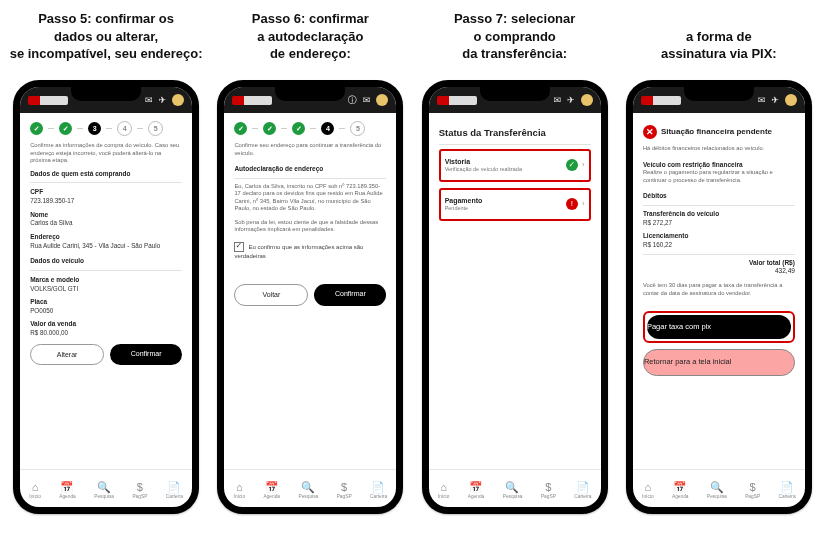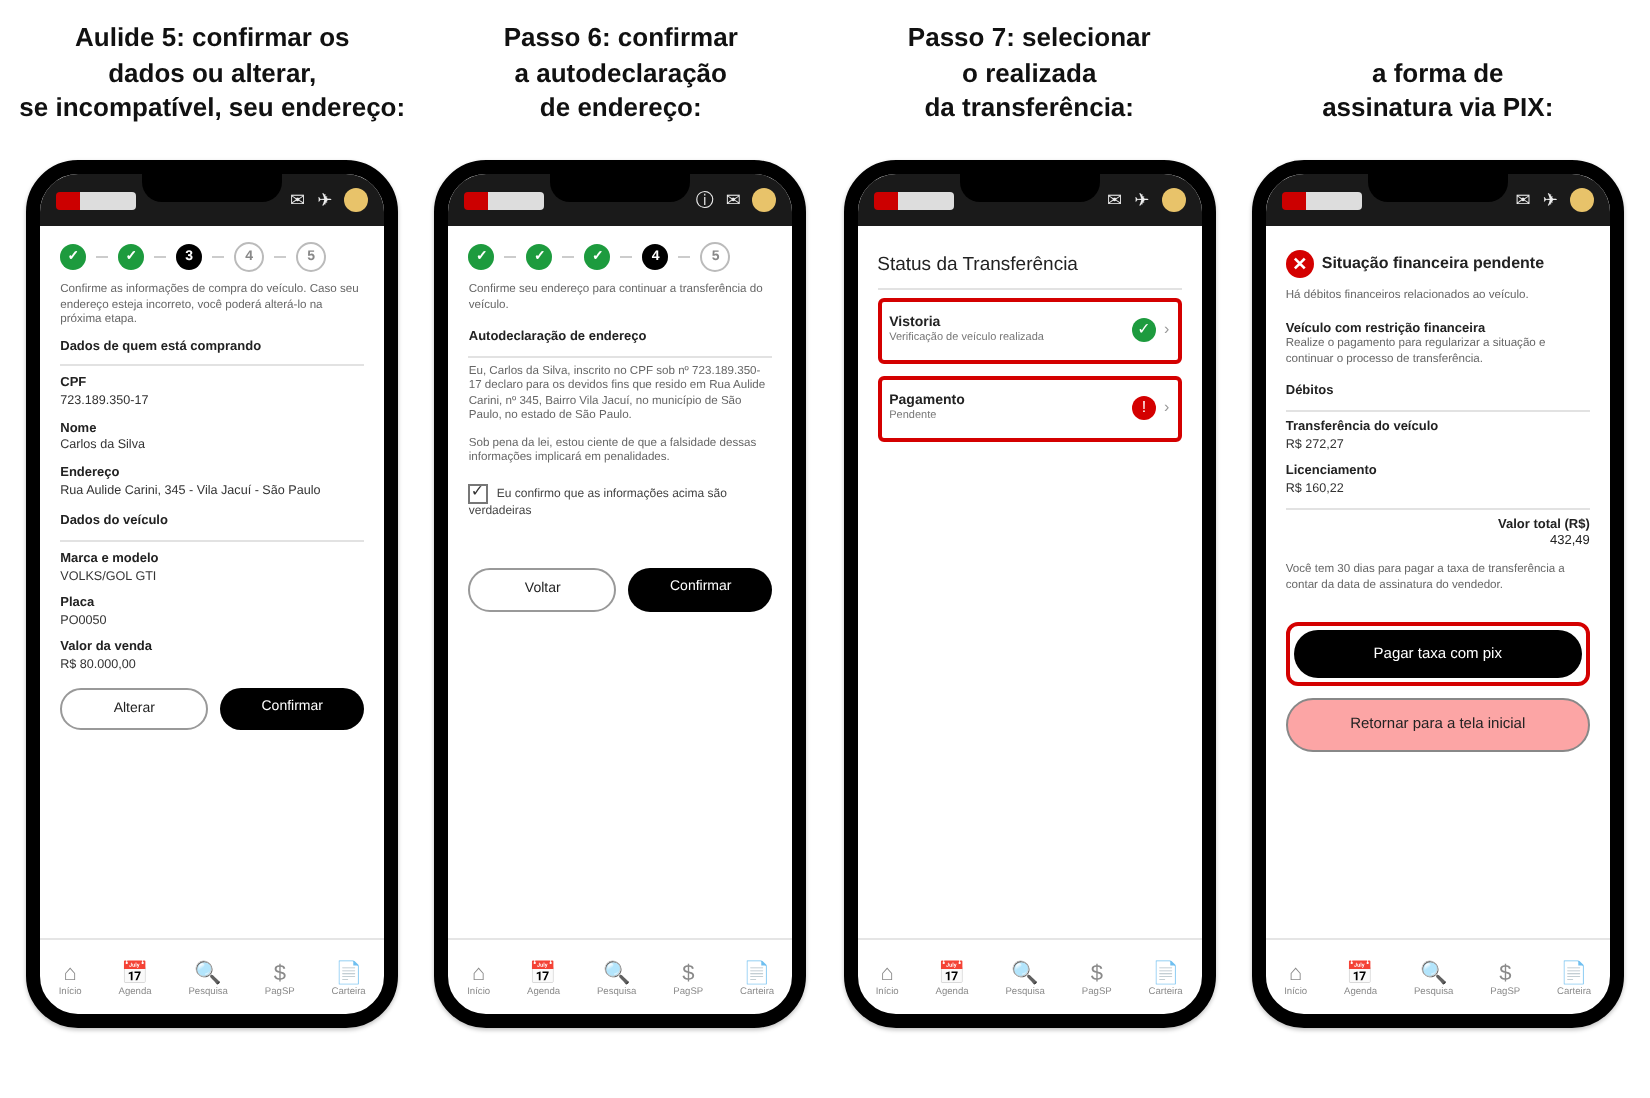--- a/index.html
+++ b/index.html
@@ -17,60 +17,60 @@
   .hd-icons span{color:#eee;font-size:9px;line-height:1;}
   .avatar{width:12px;height:12px;border-radius:50%;background:#e8c36a;}
   
   .body{flex:1;overflow:hidden;padding:8px 10px 4px;font-size:6.5px;line-height:1.35;color:#222;}
   .stepper{display:flex;gap:5px;align-items:center;margin-bottom:6px;}
   .dot{width:13px;height:13px;border-radius:50%;display:flex;align-items:center;justify-content:center;font-size:7px;font-weight:700;}
   .dot.done{background:#1d9b3e;color:#fff;}
   .dot.active{background:#000;color:#fff;}
   .dot.todo{background:#fff;border:1px solid #bbb;color:#888;}
   .conn{flex:0 0 6px;height:1px;background:#ccc;}
-  h3.sec{font-size:9px;margin:4px 0 4px;font-weight:400;}
+  h3.sec{font-size:9px;margin:4px 0 4px;font-weight:700;}
   .muted{color:#666;font-size:5.8px;line-height:1.3;}
   .lbl{font-weight:700;margin-top:5px;font-size:6.5px;}
   .val{color:#333;font-size:6.3px;}
   hr.thin{border:none;border-top:1px solid #e2e2e2;margin:4px 0;}
   .btn-row{display:flex;gap:6px;margin-top:6px;}
   .btn{flex:1;text-align:center;font-size:7px;padding:5px 0;border-radius:14px;}
   .btn.primary{background:#000;color:#fff;}
   .btn.outline{background:#fff;border:1px solid #999;color:#222;}
   
   .status-row{display:flex;align-items:center;justify-content:space-between;border:2px solid transparent;padding:6px 4px;border-radius:3px;margin-bottom:6px;}
   .status-row.hl{border-color:#d40000;}
   .status-txt .t1{font-size:7px;font-weight:700;}
   .status-txt .t2{font-size:5.5px;color:#777;}
   .badge{width:12px;height:12px;border-radius:50%;display:flex;align-items:center;justify-content:center;font-size:8px;color:#fff;}
   .badge.ok{background:#1d9b3e;}
   .badge.warn{background:#d40000;}
   .chev{color:#999;font-size:8px;margin-left:4px;}
   
   .alert-icon{width:14px;height:14px;border-radius:50%;background:#d40000;color:#fff;display:inline-flex;align-items:center;justify-content:center;font-size:9px;font-weight:700;margin-right:4px;}
-  .big-btn{display:block;text-align:center;border-radius:16px;padding:7px 0;font-size:7.5px;margin-top:6px;}
+  .big-btn{display:block;text-align:left;border-radius:16px;padding:7px 0;font-size:7.5px;margin-top:6px;}
   .big-btn.primary{background:#000;color:#fff;}
   .big-btn.outline{border:1px solid #888;color:#222;background:#fca5a5;}
   .hl-wrap{border:2px solid #d40000;border-radius:6px;padding:2px;}
   .check{display:inline-block;width:8px;height:8px;border:1px solid #777;margin-right:4px;vertical-align:middle;position:relative;}
   .check::after{content:"✓";position:absolute;top:-2px;left:0;font-size:8px;color:#333;}
   
   .bottom-nav{height:34px;border-top:1px solid #e5e5e5;display:flex;justify-content:space-around;align-items:center;padding-top:3px;}
   .nav-item{display:flex;flex-direction:column;align-items:center;gap:1px;color:#8a8a8a;}
   .nav-item .nic{font-size:11px;line-height:1;}
   .nav-item .nlab{font-size:4.8px;}
 </style>
 </head>
 <body>
 
 <div class="page">
 
   <div class="col">
     <div class="step-title">
-      <span>Aulide 5: confirmar os</span><br>
+      <span>Passo 5: confirmar os</span><br>
       <span>dados ou alterar,</span><br>
       <span>se incompatível, seu endereço:</span>
     </div>
     <div class="phone">
       <div class="notch"></div>
       <div class="screen">
         <div class="app-header">
           <div class="brand"></div>
           <div class="hd-icons">
             <span>✉</span>
@@ -202,21 +202,21 @@
               <span class="nlab">Carteira</span>
             </div>
         </div>
       </div>
     </div>
   </div>
 
   <div class="col">
     <div class="step-title">
       <span>Passo 7: selecionar</span><br>
-      <span>o realizada</span><br>
+      <span>o comprando</span><br>
       <span>da transferência:</span>
     </div>
     <div class="phone">
       <div class="notch"></div>
       <div class="screen">
         <div class="app-header">
           <div class="brand"></div>
           <div class="hd-icons">
             <span>✉</span>
             <span>✈</span>

